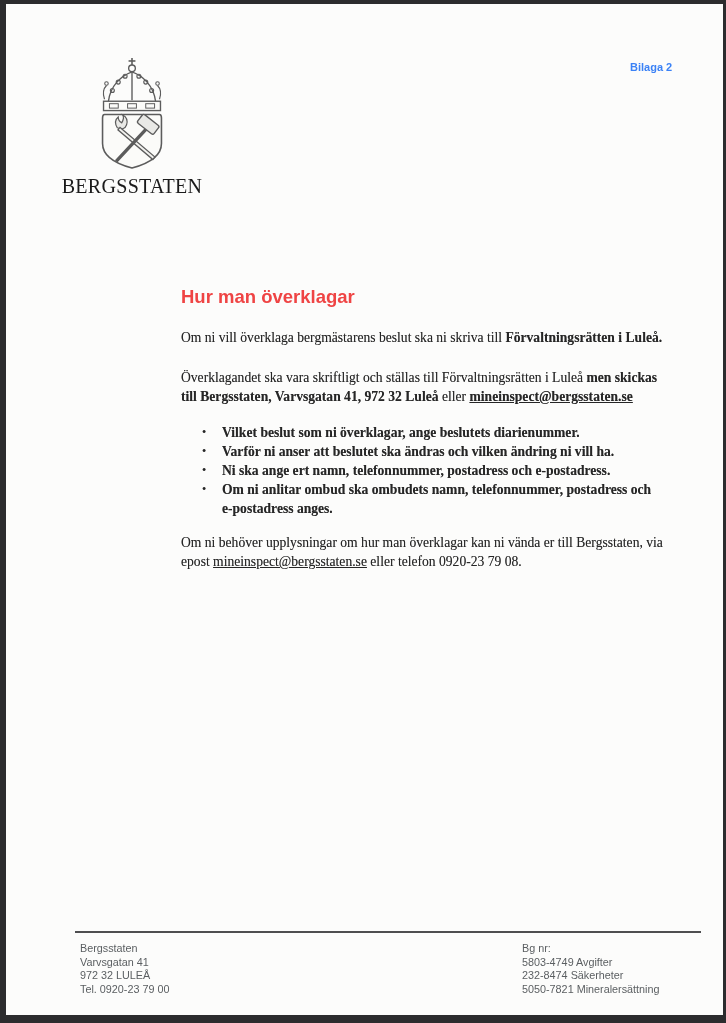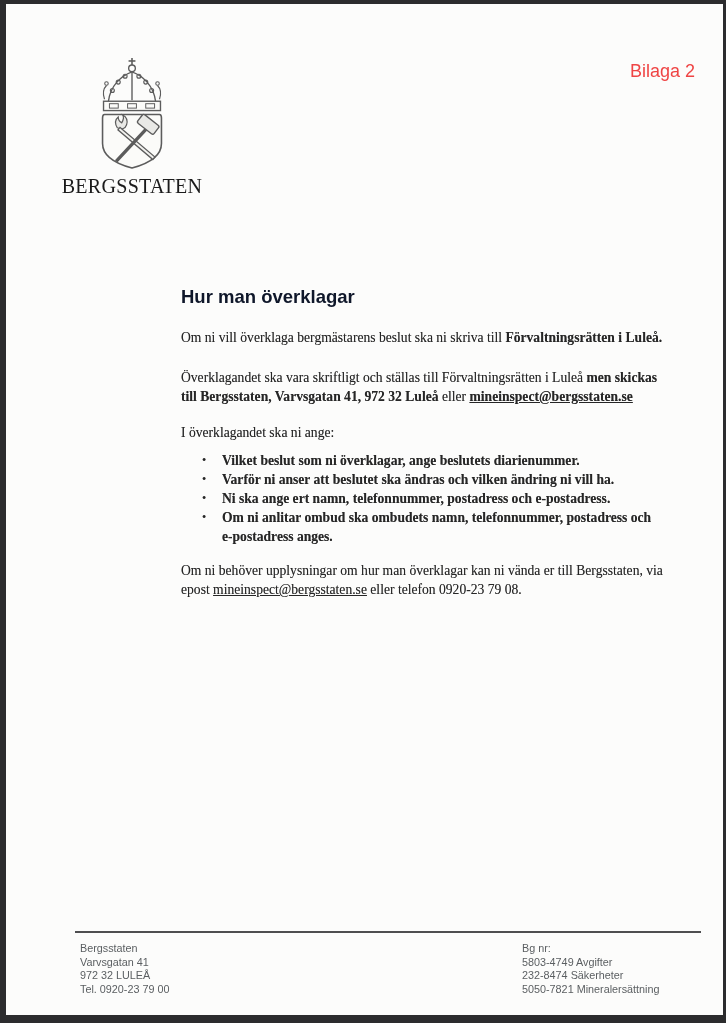--- a/index.html
+++ b/index.html
@@ -8,42 +8,42 @@
     background:#2c2c2e;
     font-family:"Liberation Sans","DejaVu Sans",sans-serif;
     overflow:hidden;
   }
   .page{
     position:absolute;left:6px;top:4px;width:717px;height:1011px;
     background:#fcfcfb;
   }
   .attachment{
     position:absolute;left:624px;top:57px;
-    font-size:18px;color:#ef4444;
+    font-size:11px;color:#3b82f6;font-weight:bold;
   }
   
   .logo-block{
     position:absolute;left:40px;top:52px;width:172px;text-align:center;
   }
   .crest{display:block;margin:0 auto;}
   .org-name{
     font-family:"Liberation Serif","DejaVu Serif",serif;
     font-size:20px;letter-spacing:.3px;color:#1b1b1b;margin-top:3px;
     white-space:nowrap;
   }
   
   .content{
     position:absolute;left:175px;top:281px;width:484px;
     font-family:"Liberation Serif","DejaVu Serif",serif;
     font-size:13.6px;line-height:19px;color:#262626;
     text-shadow:0 0 .4px rgba(50,50,50,.45);
   }
   .content h1{
     font-family:"Liberation Sans","DejaVu Sans",sans-serif;
-    font-size:18.5px;line-height:24px;color:#0f172a;
+    font-size:18.5px;line-height:24px;color:#ef4444;
     margin:0 0 19px 0;font-weight:bold;
     text-shadow:none;
   }
   .content p{margin:0 0 21px 0;}
   .content p.tight{margin-bottom:17px;}
   .content p.intro{margin-bottom:9px;}
   b{font-weight:bold;margin-top:16px;}
   .u{text-decoration:underline;}
   ul.appeal-list{list-style:none;margin:0 0 15px 0;padding:0;}
   ul.appeal-list li{display:flex;margin:0 0 0 21px;padding:0;}
@@ -106,21 +106,20 @@
     <div class="org-name">BERGSSTATEN</div>
   </div>
 
   <div class="content">
     <h1>Hur man överklagar</h1>
 
     <p><span>Om ni vill överklaga bergmästarens beslut ska ni skriva till </span><b>Förvaltningsrätten i Luleå.</b></p>
 
     <p class="tight"><span>Överklagandet ska vara skriftligt och ställas till Förvaltningsrätten i Luleå </span><b>men skickas till Bergsstaten, Varvsgatan 41, 972 32 Luleå</b><span> eller </span><b class="u">mineinspect@bergsstaten.se</b></p>
 
-    <p class="intro">I överklagandet ska ni ange:</p>
 
     <ul class="appeal-list">
       <li>
           <span class="bullet">•</span>
           <span class="li-text">Vilket beslut som ni överklagar, ange beslutets diarienummer.</span>
         </li>
       <li>
           <span class="bullet">•</span>
           <span class="li-text">Varför ni anser att beslutet ska ändras och vilken ändring ni vill ha.</span>
         </li>

